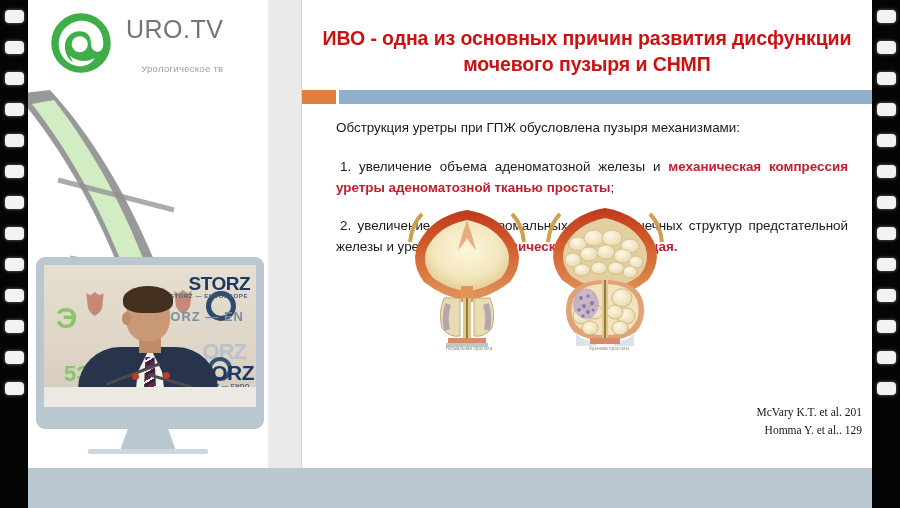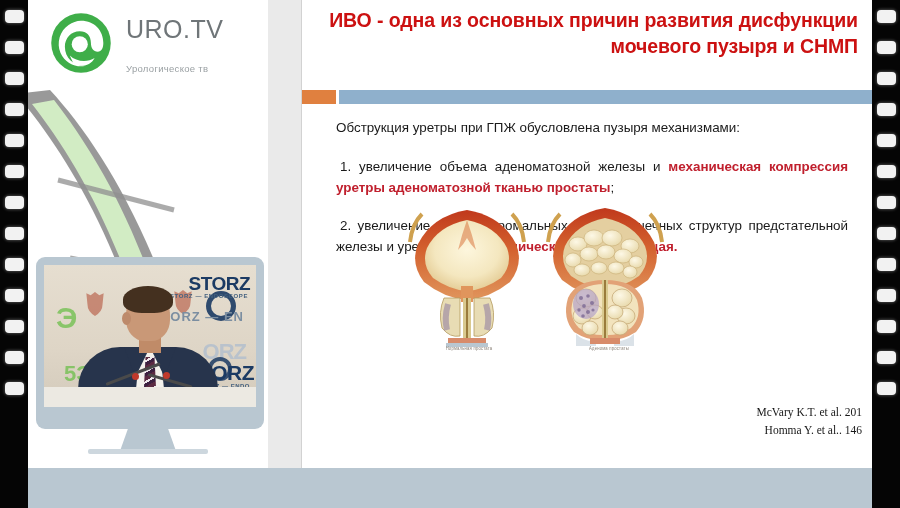--- a/index.html
+++ b/index.html
@@ -110,20 +110,21 @@
     color: #6f7578;
     font-weight: 400;
     line-height: 1;
     font-family: "Liberation Sans", sans-serif;
   }
   .logo-sub {
     margin-top: 21px;
     font-size: 9.5px;
     color: #9aa0a3;
     letter-spacing: 0.3px;
+    text-align: right;
   }
 
   
   #monitor {
     position: absolute;
     left: 8px;
     top: 257px;
     width: 228px;
     height: 172px;
     background: #b9c7d1;
@@ -220,23 +221,23 @@
     top: 0;
     width: 570px;
     height: 468px;
     background: #ffffff;
     overflow: hidden;
   }
 
   .slide-title {
     position: absolute;
     left: 0;
-    top: 8px;
+    top: 26px;
     width: 570px;
-    text-align: right;
+    text-align: center;
     padding: 0 14px;
     font-size: 19.5px;
     line-height: 1.33;
     font-weight: 700;
     color: #CC1111;
     letter-spacing: -0.1px;
     font-family: "Liberation Sans", sans-serif;
   }
 
   .title-rule {
@@ -534,19 +535,19 @@
           <path d="M88 134 Q80 142 68 141 L68 146 L88 146 Z" fill="#dbe2e8"></path>
           <rect x="44" y="138" width="30" height="6" fill="#d88b6a"></rect>
         </g>
       </svg>
 
       <div class="ana-cap l" style="position:absolute;left:112px;top:346px;width:110px;">Нормальная простата</div>
       <div class="ana-cap r" style="position:absolute;left:252px;top:346px;width:110px;">Аденома простаты</div>
 
       <div class="citations">
         <div>McVary K.T. et al. 201</div>
-        <div>Homma Y.  et al.. 146</div>
+        <div>Homma Y.  et al.. 129</div>
       </div>
     </div>
 
     <div class="bottom-band"></div>
   </div>
 </div>
 
 </body></html>

